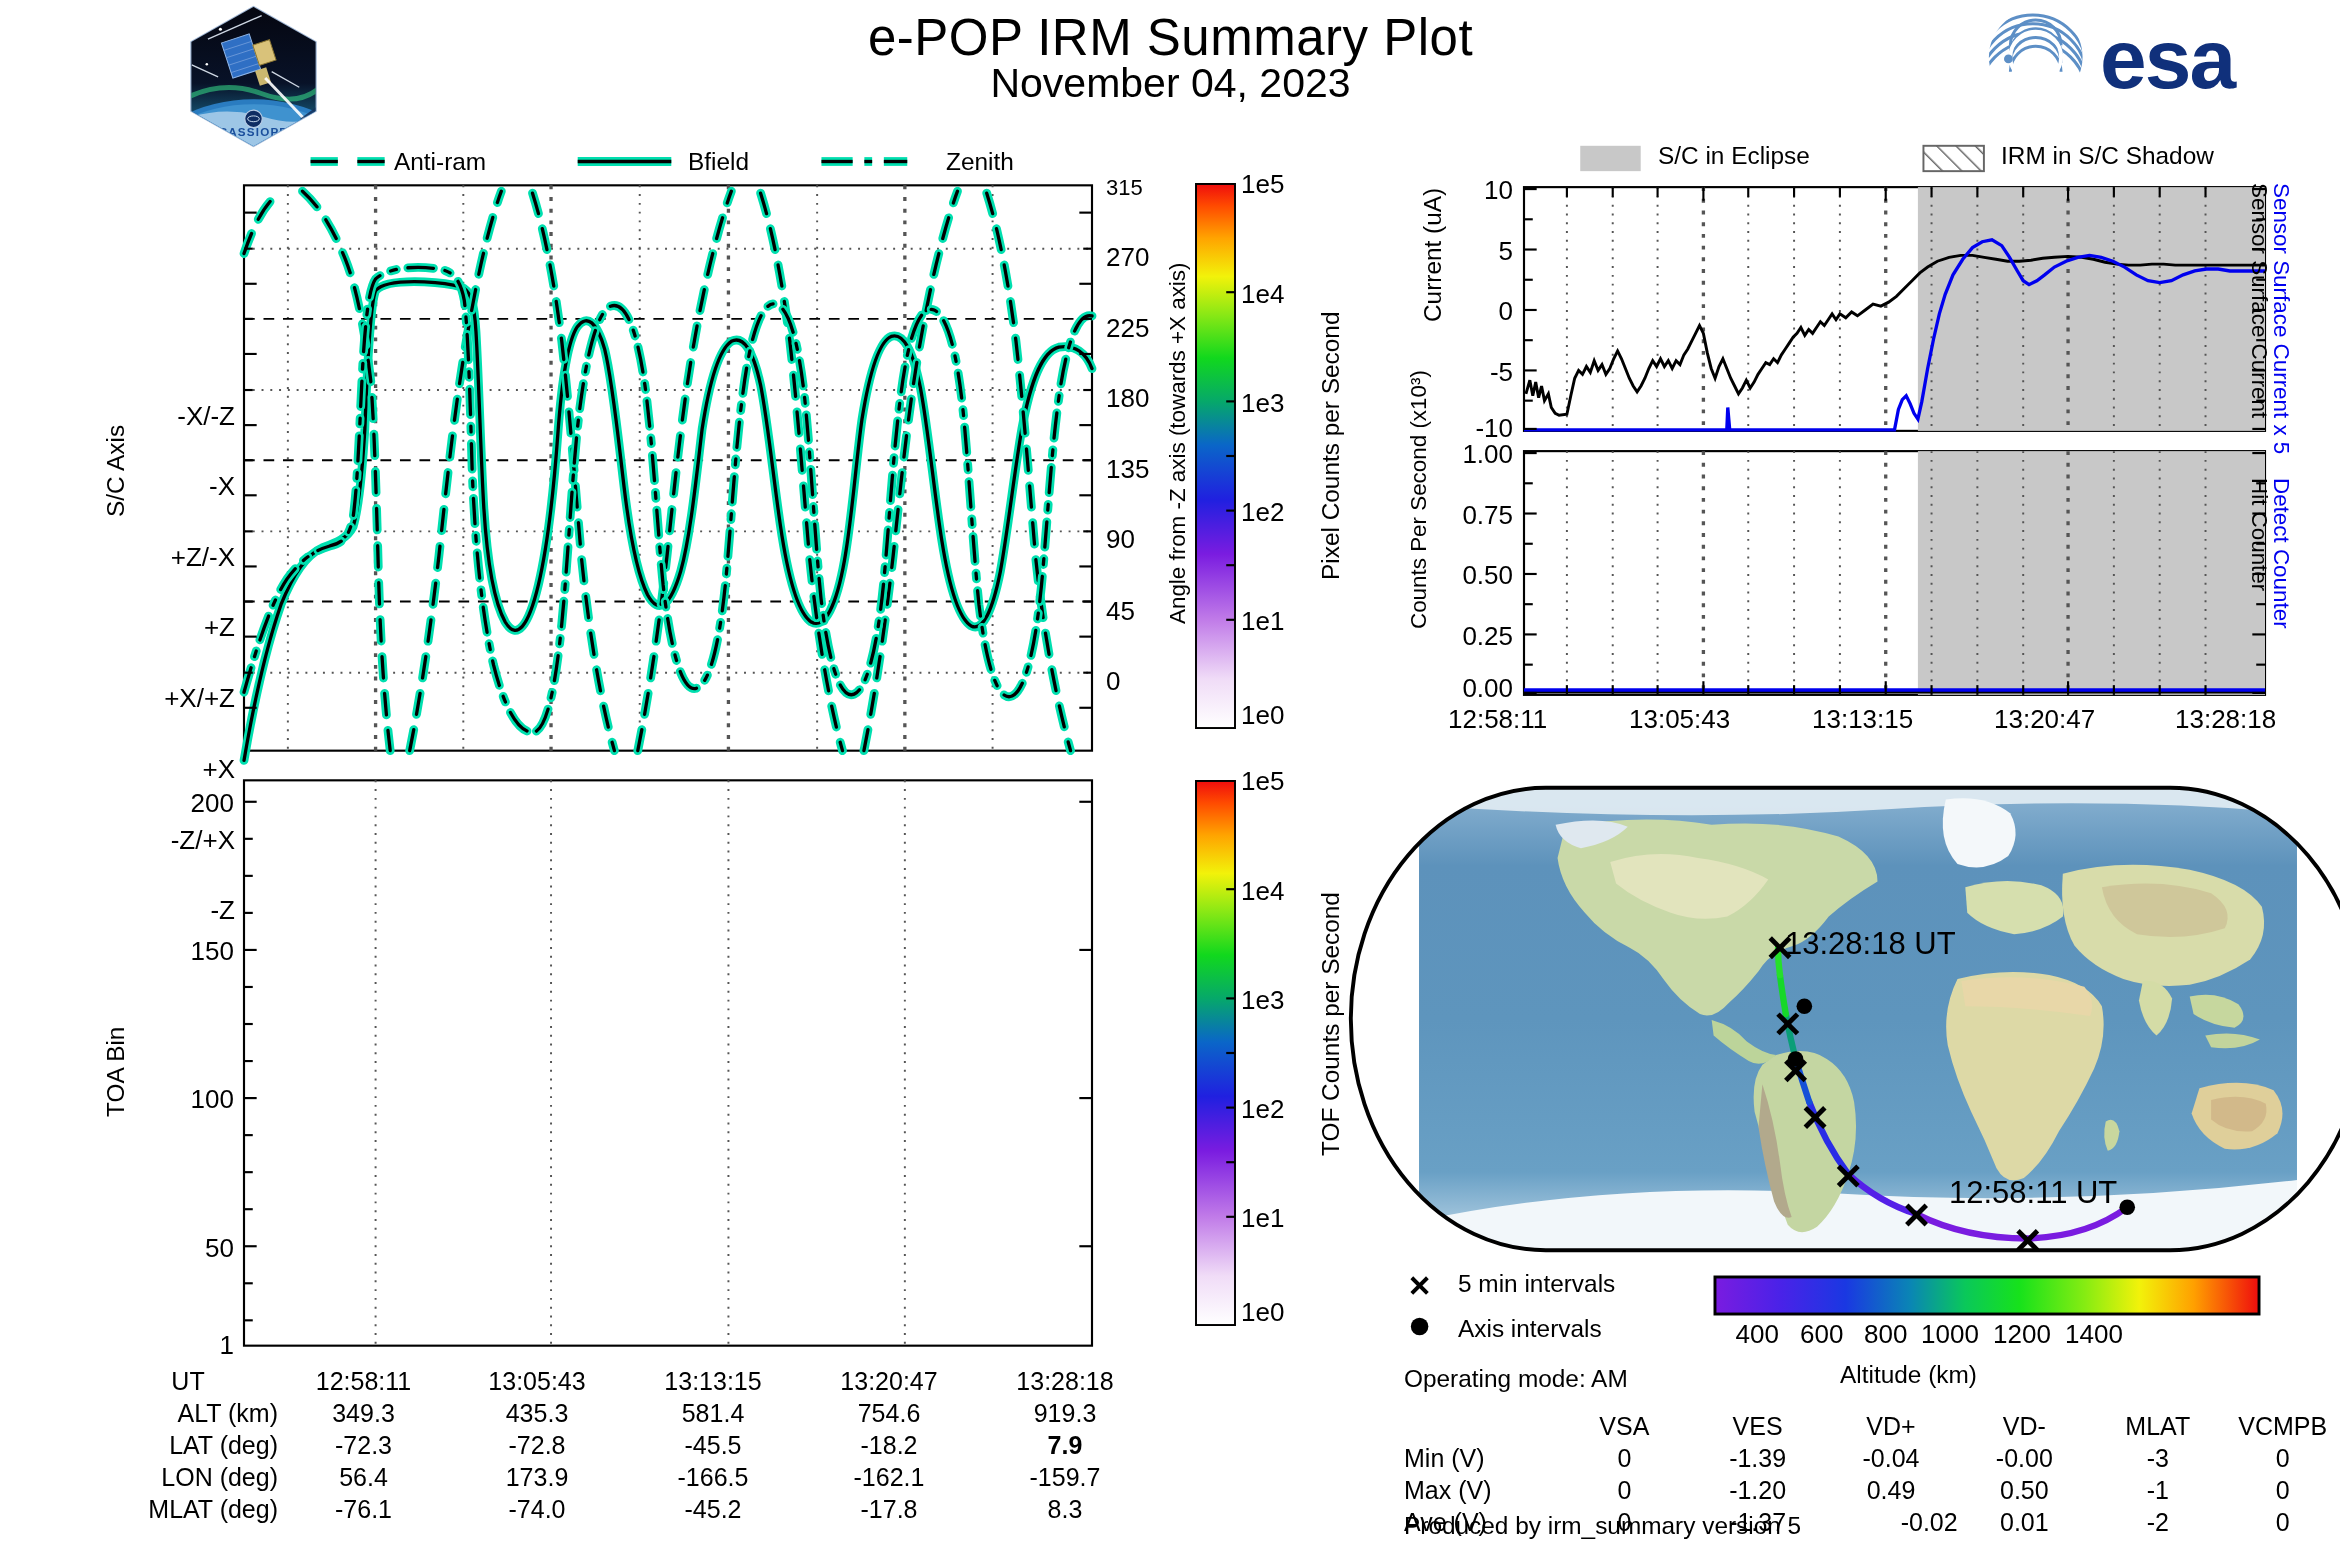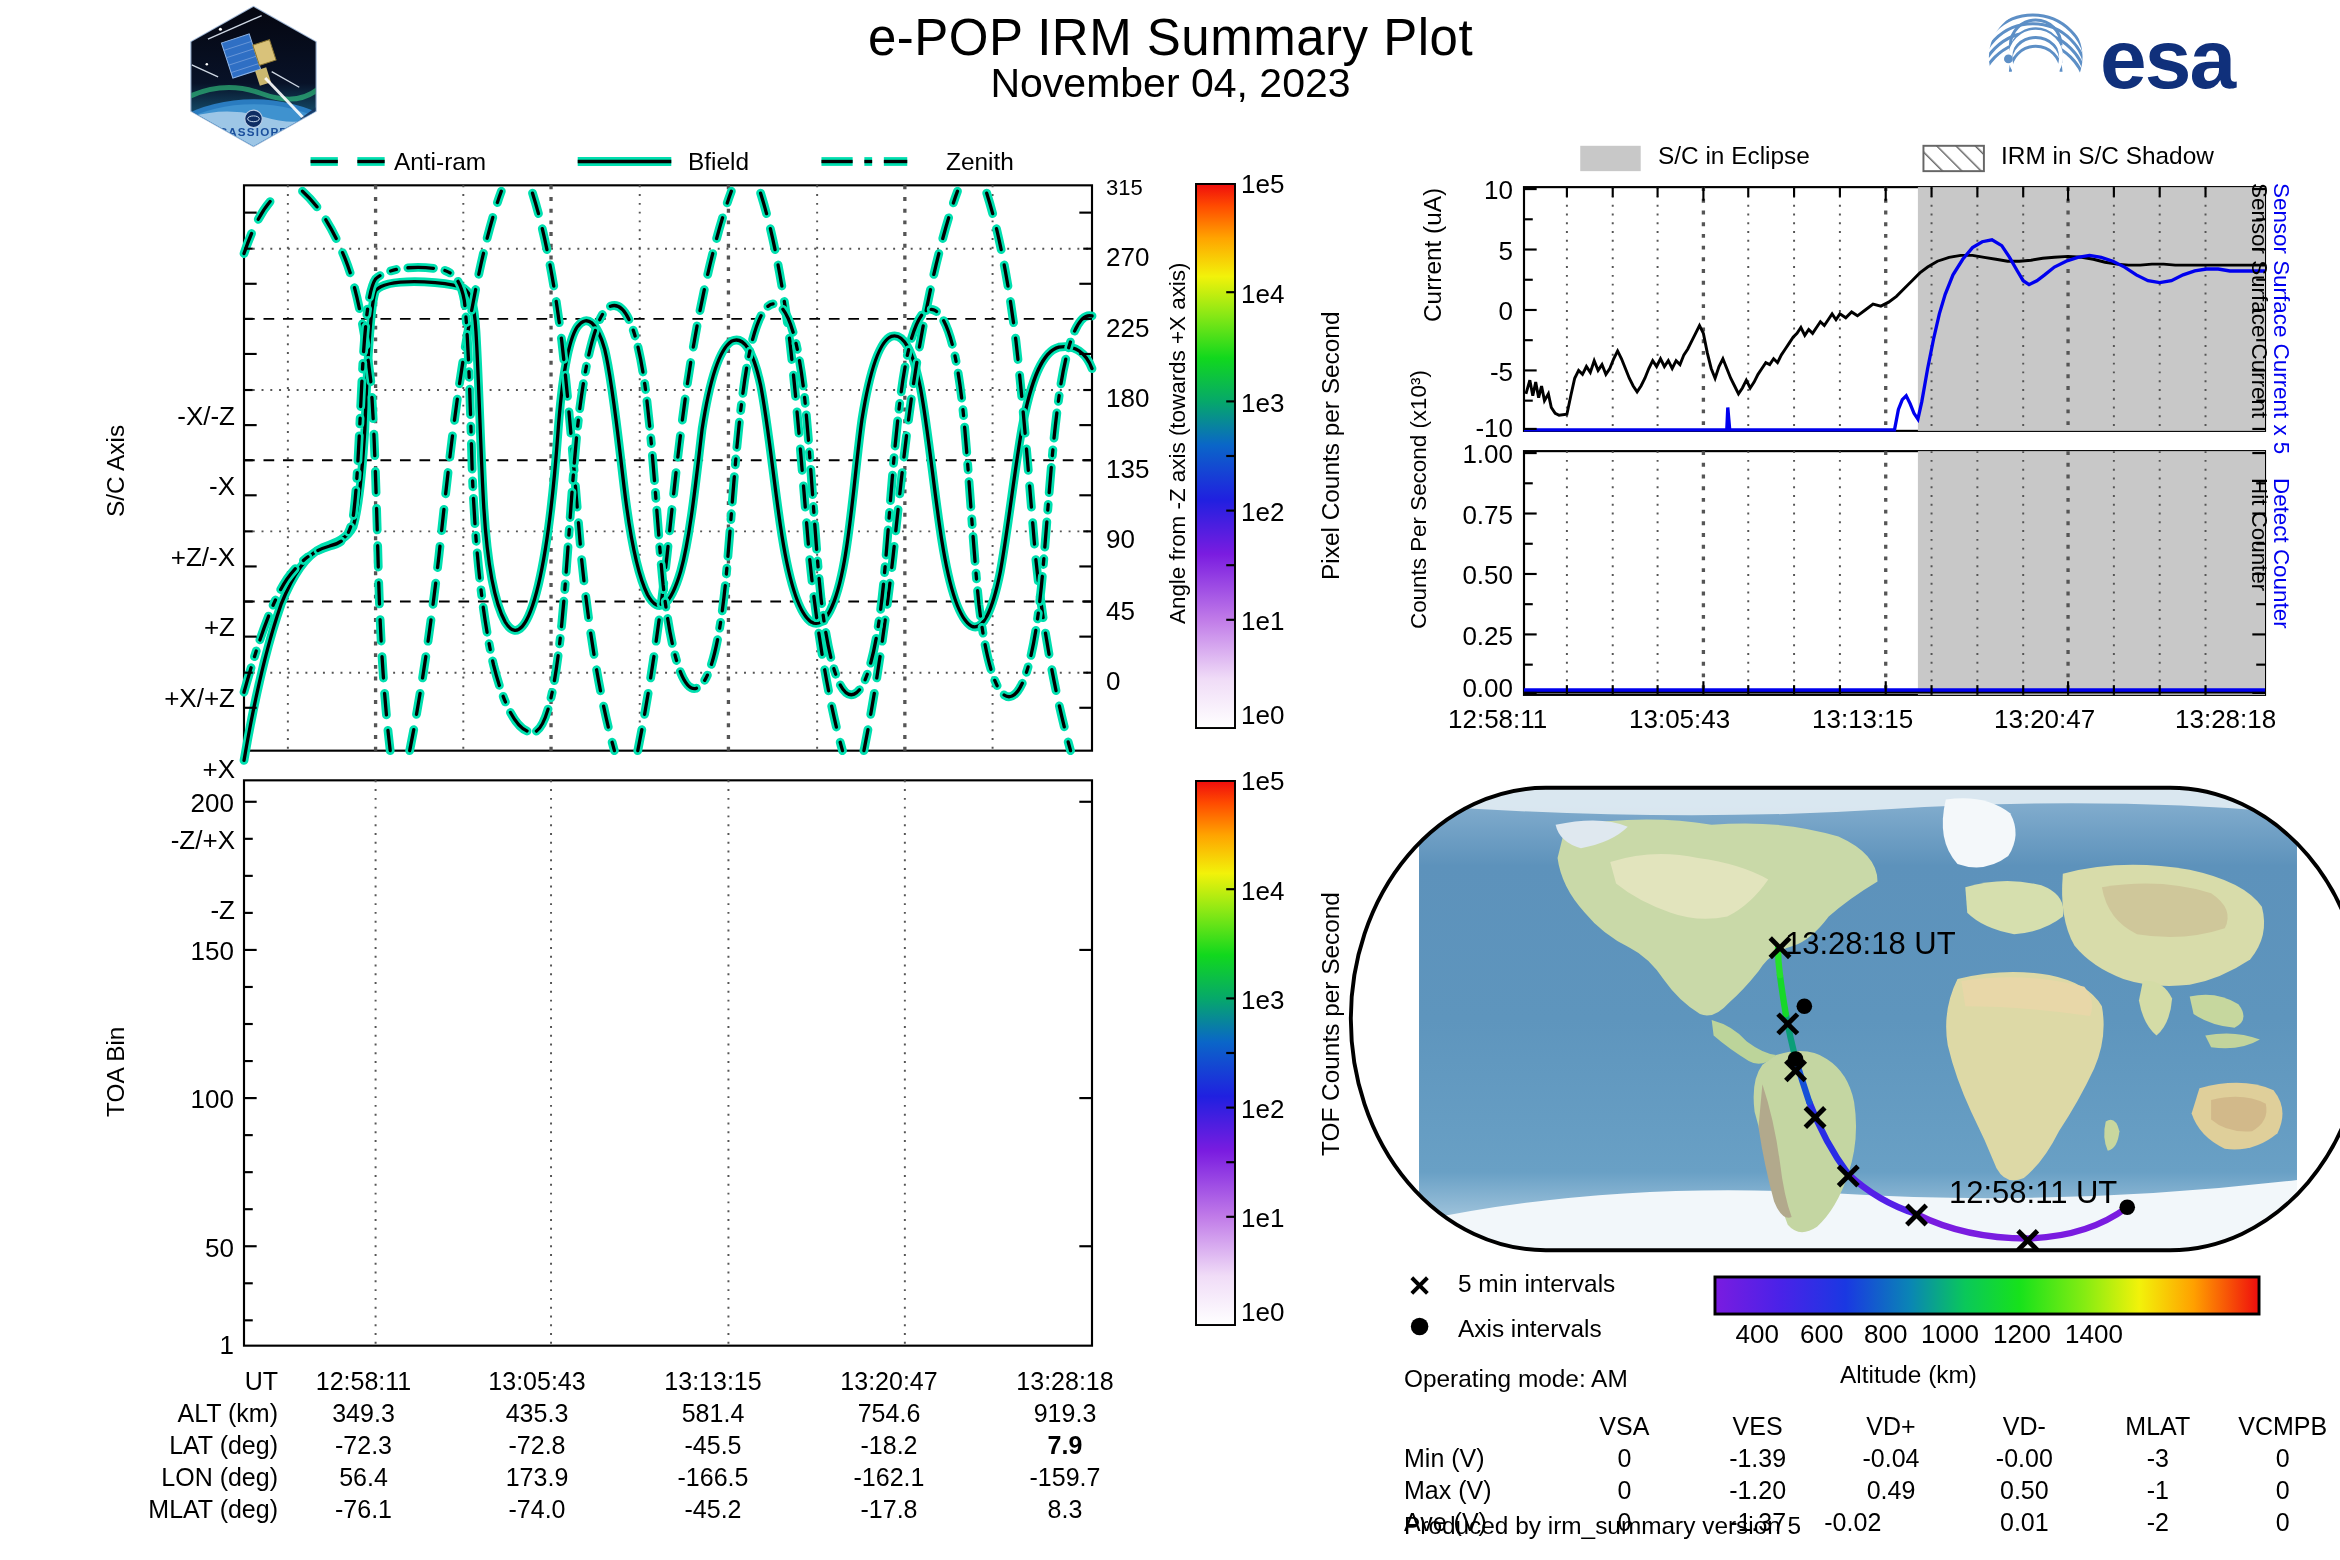--- a/index.html
+++ b/index.html
@@ -402,21 +402,21 @@
   <div class="abs tkl" style="left:0;top:314px;"><span style="font-size:26px;">1e2</span></div>
   <div class="abs tkl" style="left:0;top:423px;"><span style="font-size:26px;">1e1</span></div>
   <div class="abs tkl" style="left:0;top:517px;"><span style="font-size:26px;">1e0</span></div>
 </div>
 <div class="abs vert lbl" style="left:1317px;top:1156px;transform:rotate(-90deg);">TOF Counts per Second</div>
 
 <div class="abs" style="left:98px;top:1367px;">
 <table class="dt">
   <tbody>
         <tr>
-    <td style="text-align:right;width:180px;margin-top:20px;"><span>UT</span></td>
+    <td style="text-align:center;width:180px;margin-top:20px;"><span>UT</span></td>
     <td style="text-align:center;width:171px;"><span>12:58:11</span></td>
     <td style="text-align:center;width:176px;"><span>13:05:43</span></td>
     <td style="text-align:center;width:176px;"><span>13:13:15</span></td>
     <td style="text-align:center;width:176px;"><span>13:20:47</span></td>
     <td style="text-align:center;width:176px;"><span>13:28:18</span></td>
   </tr>
   <tr>
     <td style="text-align:right;"><span>ALT (km)</span></td>
     <td style="text-align:center;"><span>349.3</span></td>
     <td style="text-align:center;"><span>435.3</span></td>
@@ -809,21 +809,21 @@
     <td style="text-align:center;"><span>-1.20</span></td>
     <td style="text-align:center;"><span>0.49</span></td>
     <td style="text-align:center;"><span>0.50</span></td>
     <td style="text-align:center;"><span>-1</span></td>
     <td style="text-align:center;"><span>0</span></td>
   </tr>
   <tr>
     <td><span>Ave (V)</span></td>
     <td style="text-align:center;"><span>0</span></td>
     <td style="text-align:center;"><span>-1.37</span></td>
-    <td style="text-align:left;"><span>-0.02</span></td>
+    <td style="text-align:right;"><span>-0.02</span></td>
     <td style="text-align:center;"><span>0.01</span></td>
     <td style="text-align:center;"><span>-2</span></td>
     <td style="text-align:center;"><span>0</span></td>
   </tr>
 </tbody>
     </table>
 </div>
 
 <div class="abs lbl" style="left:1404px;top:1512px;">Produced by irm_summary version 5</div>
 

